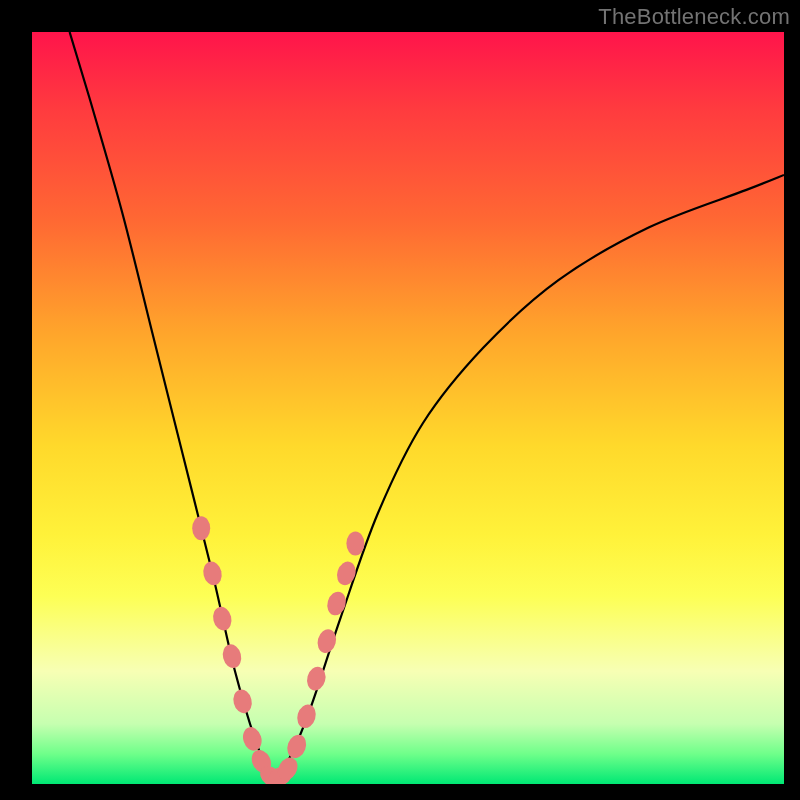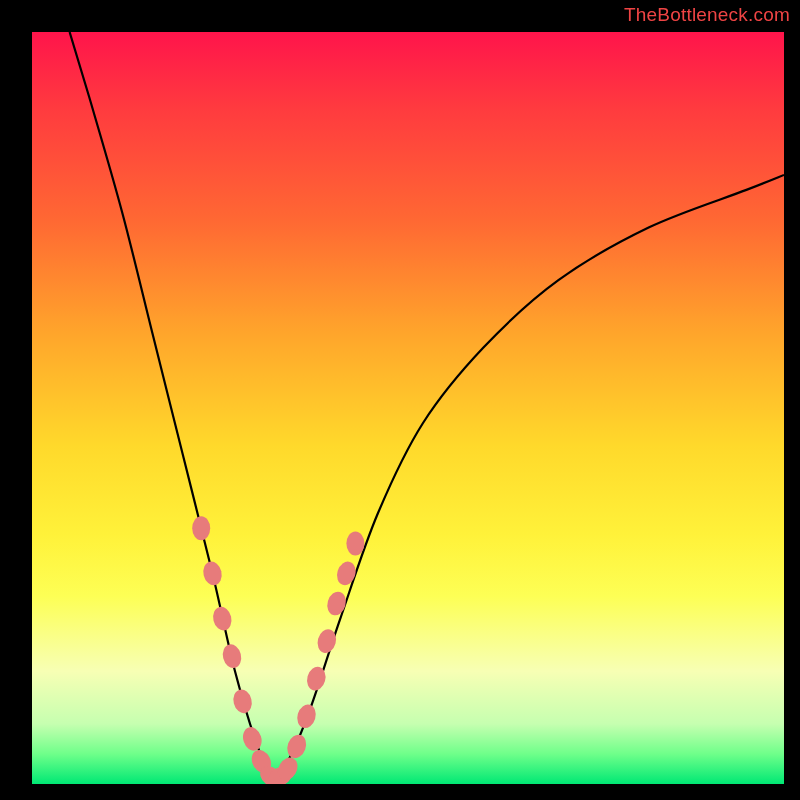--- a/index.html
+++ b/index.html
@@ -41,22 +41,22 @@
       #f7ffb4 85%,
       #c6ffb0 92%,
       #6fff8a 96%,
       #00e874 100%
     );
   }
   .watermark {
     position: absolute;
     top: 4px;
     right: 10px;
-    color: #ef4444;
-    font-size: 19px;
+    color: #737373;
+    font-size: 22px;
     letter-spacing: 0.2px;
     user-select: none;
   }
   svg.curves {
     position: absolute;
     inset: 0;
   }
   .curve-main {
     fill: none;
     stroke: #000;

